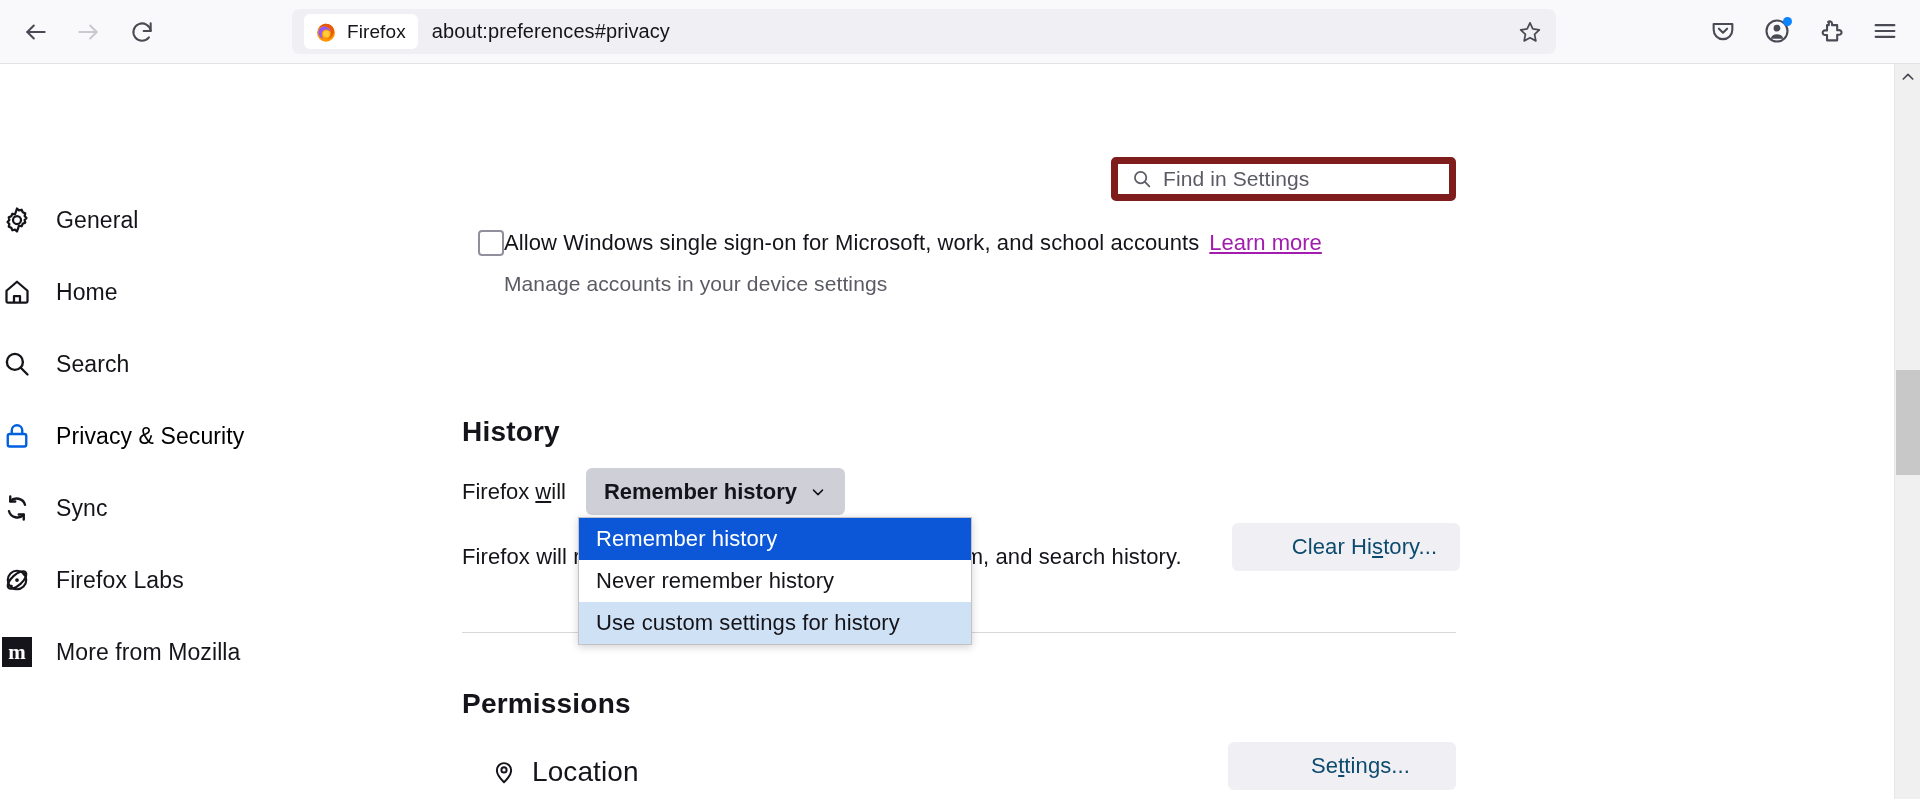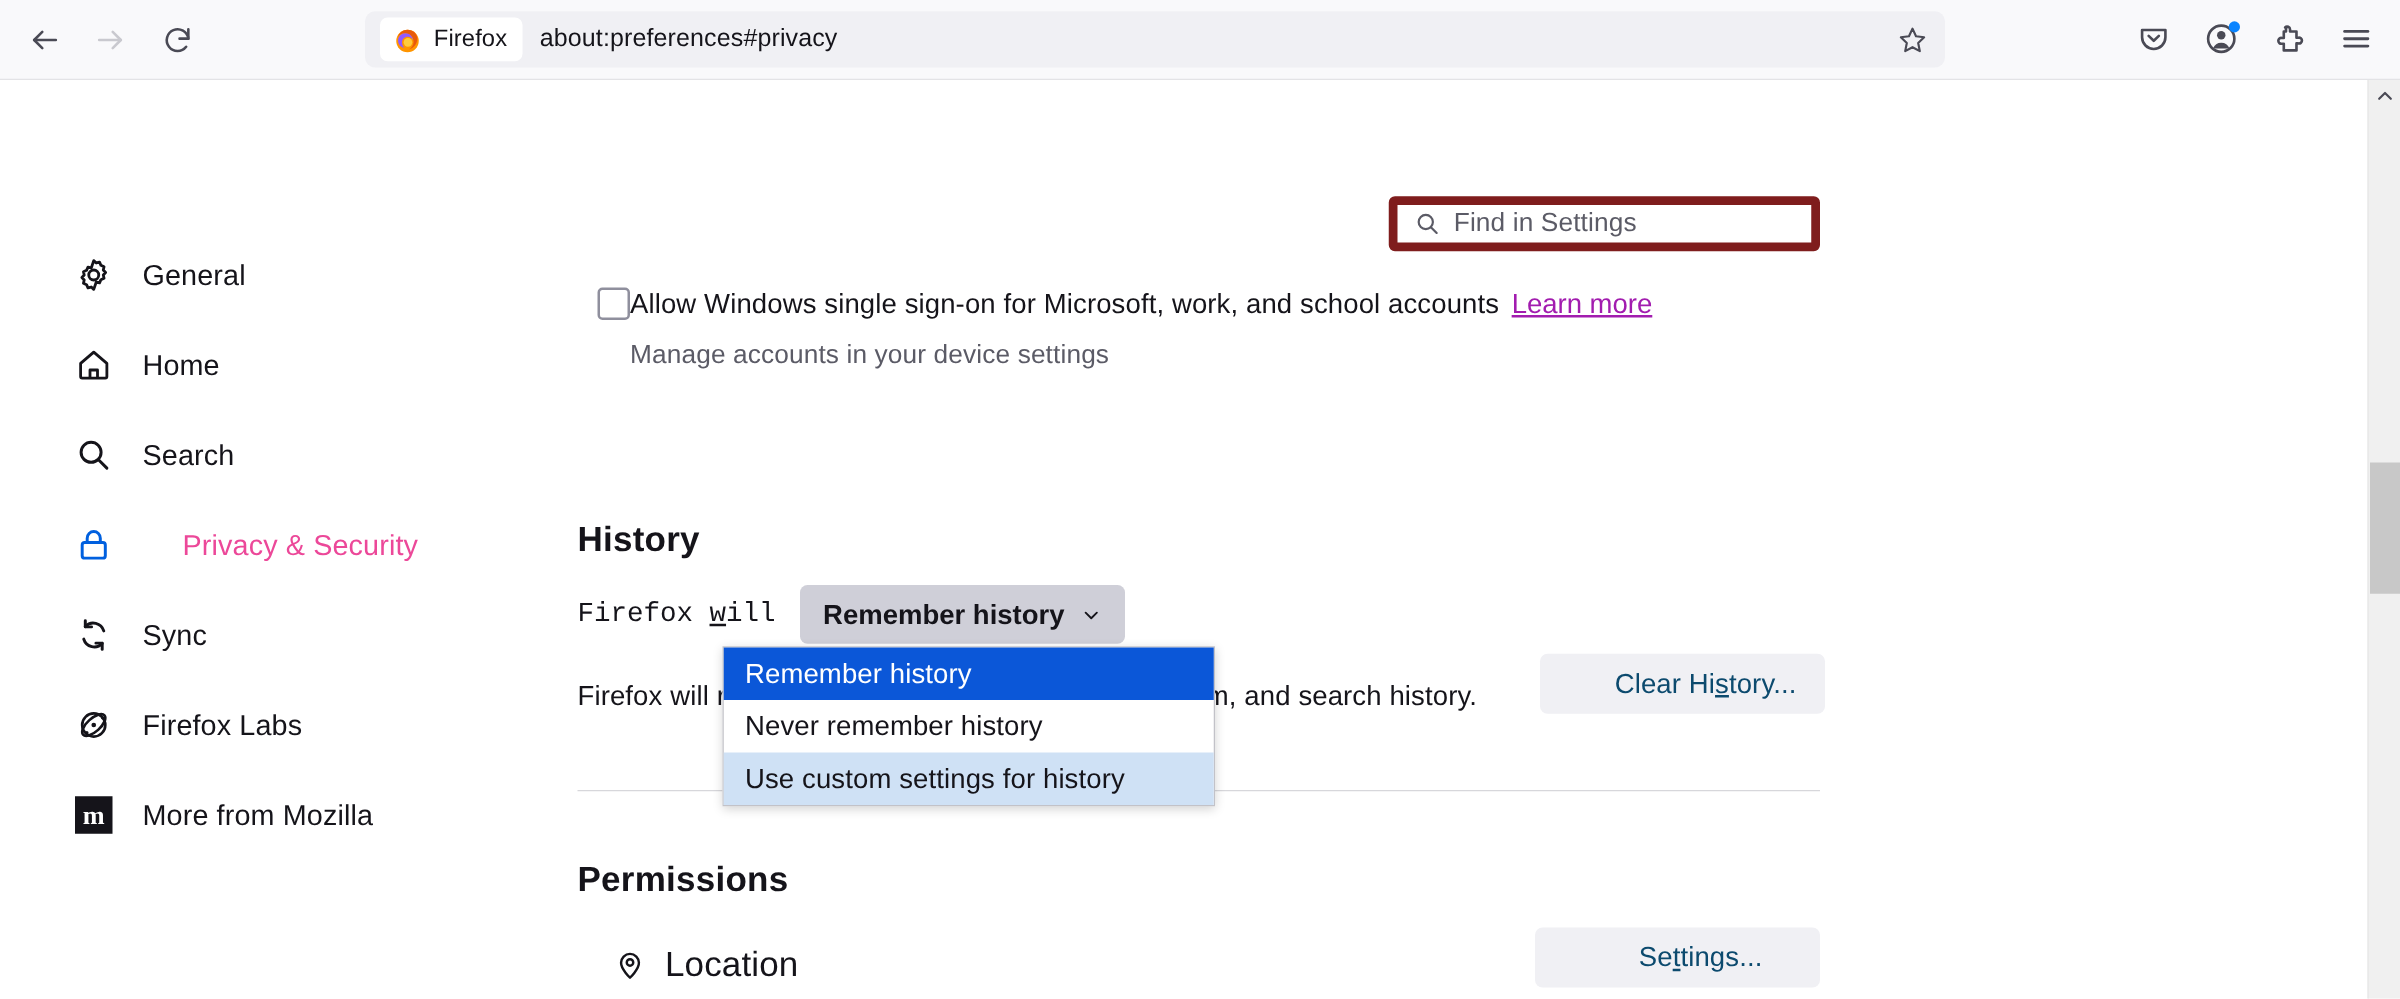--- a/index.html
+++ b/index.html
@@ -82,25 +82,25 @@
     background: #fff;
     display: flex; align-items: center; gap: 10px;
     padding-left: 13px;
   }
   .find-text { font-size: 21px; color: #5b5b66; letter-spacing: .1px; }
 
   
   .sidebar { position: absolute; left: 0; top: 120px; width: 400px; }
   .side-item {
     display: flex; align-items: center; gap: 22px;
-    height: 72px; padding-left: 58px;
+    height: 72px; 
     color: #15141a;
   }
   .side-item .side-label { font-size: 23px; letter-spacing: .1px; }
-  .side-item.selected .side-label { color: #ec4899; font-weight: 400; margin-left: 32px; }
+  .side-item.selected .side-label { color: #000000; font-weight: 400; }
   .side-icon { width: 34px; height: 34px; display: flex; align-items: center; justify-content: center; flex: none; }
   .moz-logo {
     width: 30px; height: 30px; background: #15141a; color: #fff;
     font-family: "Liberation Serif", serif; font-weight: bold;
     font-size: 21px; line-height: 30px; text-align: center;
   }
 
   
   .content { position: absolute; left: 462px; top: 0; width: 1000px; }
 
@@ -120,21 +120,21 @@
   }
 
   .section-title {
     position: absolute; font-size: 28px; font-weight: bold; color: #15141a;
     letter-spacing: .2px;
   }
   #history-title { left: 0; top: 352px; }
   #permissions-title { left: 0; top: 624px; }
 
   .hist-row { position: absolute; left: 0; top: 404px; display: flex; align-items: center; }
-  .hist-label { font-size: 22px; color: #15141a; margin-right: 20px; font-family: Liberation Mono, monospace; }
+  .hist-label { font-size: 22px; color: #15141a; margin-right: 20px; }
   .akey { text-decoration: underline; }
 
   .dropdown-btn {
     height: 47px; min-width: 258px;
     background: #cfcfd8; border-radius: 6px;
     display: flex; align-items: center; justify-content: center; gap: 12px;
     padding: 0 18px;
   }
   .dropdown-btn .dd-label { font-size: 22px; font-weight: bold; color: #15141a; }
 

